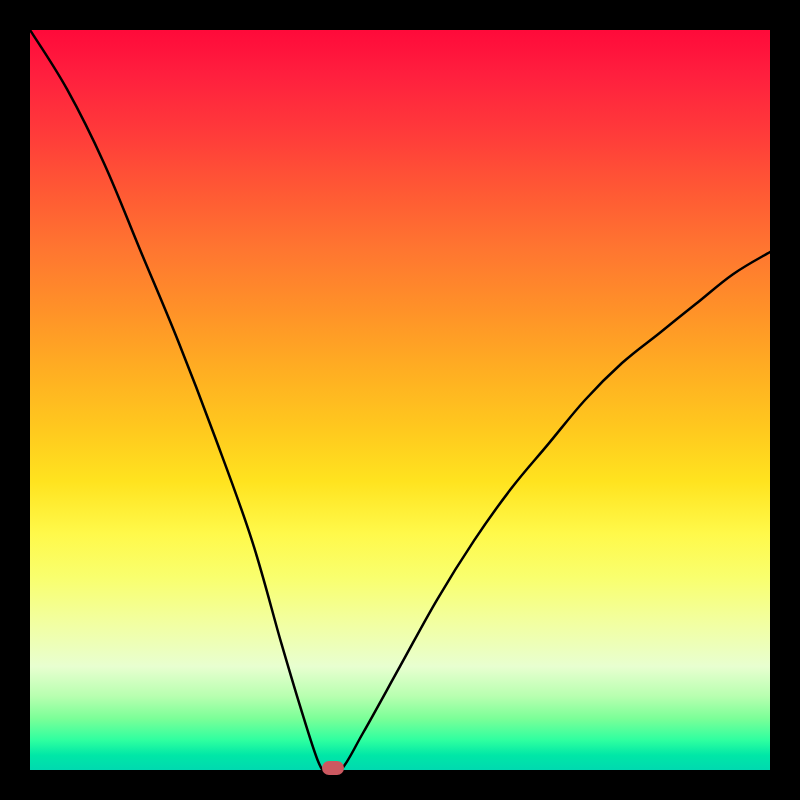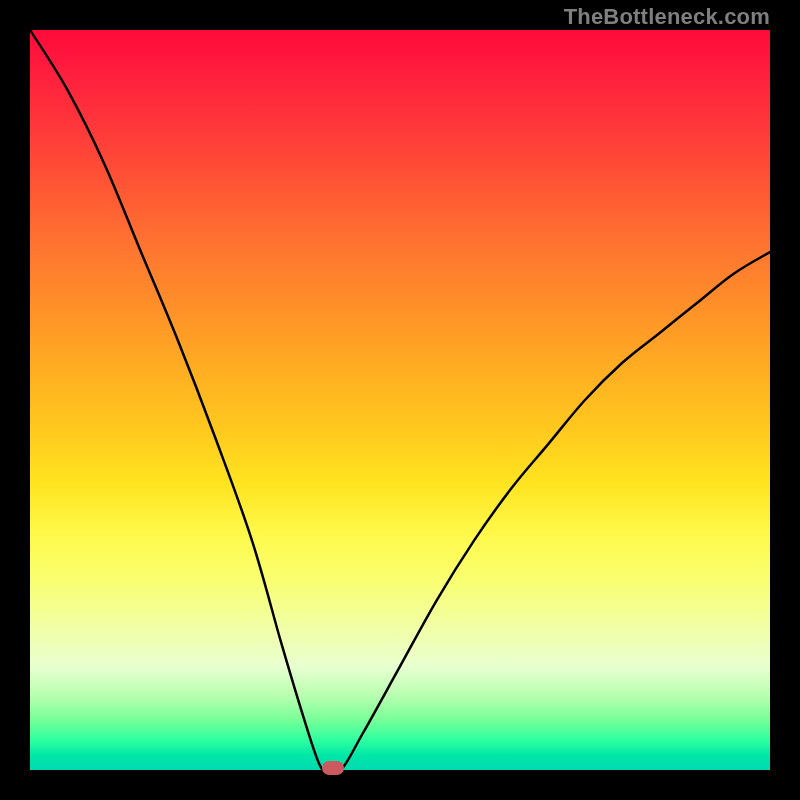--- a/index.html
+++ b/index.html
@@ -68,21 +68,20 @@
     width: 22px;
     height: 14px;
     border-radius: 7px;
     background: #cc5860;
   }
 </style>
 </head>
 <body>
 
 <div class="frame">
-  <div class="watermark">TheBottleneck.com</div>
 
   <div class="plot">
     <svg class="curve" viewBox="0 0 740 740" preserveAspectRatio="none">
       <path id="curve-path" fill="none" stroke="#000" stroke-width="2.5" stroke-linejoin="round" stroke-linecap="round" d="M 0 0 C 6.66 10.655999999999988, 23.68 35.223999999999926, 37 59.19999999999993 C 50.32 83.17599999999993, 60.68 103.89600000000003, 74 133.20000000000005 C 87.32 162.50400000000005, 97.68 190.032, 111 222 C 124.32 253.968, 134.68 277.5, 148 310.8 C 161.32 344.1, 171.68 371.036, 185 407 C 198.32 442.964, 210.012 473.30400000000003, 222 510.6 C 233.988 547.8960000000001, 242.276 582.2320000000001, 251.60000000000002 614.2 C 260.92400000000004 646.168, 267.14 666.888, 273.8 688.2 C 280.46000000000004 709.5120000000001, 284.60400000000004 723.2760000000001, 288.6 732.6 C 292.596 741.924, 292.004 738.668, 296 740 C 299.996 741.332, 304.14 746.66, 310.8 740 C 317.46000000000004 733.34, 322.344 721.648, 333 703 C 343.656 684.352, 356.68 660.376, 370 636.4 C 383.32 612.424, 393.68000000000006 592.444, 407.00000000000006 569.8 C 420.32000000000005 547.156, 430.68 530.58, 444 510.6 C 457.32 490.62, 467.68 476.11600000000004, 481 458.8 C 494.32 441.484, 504.68 430.38399999999996, 518 414.4 C 531.32 398.416, 541.68 384.652, 555 370 C 568.32 355.348, 578.68 344.98799999999994, 592 332.99999999999994 C 605.32 321.01199999999994, 615.68 314.05600000000004, 629 303.40000000000003 C 642.32 292.744, 652.68 284.456, 666 273.8 C 679.32 263.144, 689.68 253.524, 703 244.2 C 716.32 234.87599999999998, 733.34 225.996, 740 222"></path>
     </svg>
     <div id="marker" class="marker" style="left: 292.4px; top: 731px;"></div>
   </div>
 </div>
 
 </body></html>

